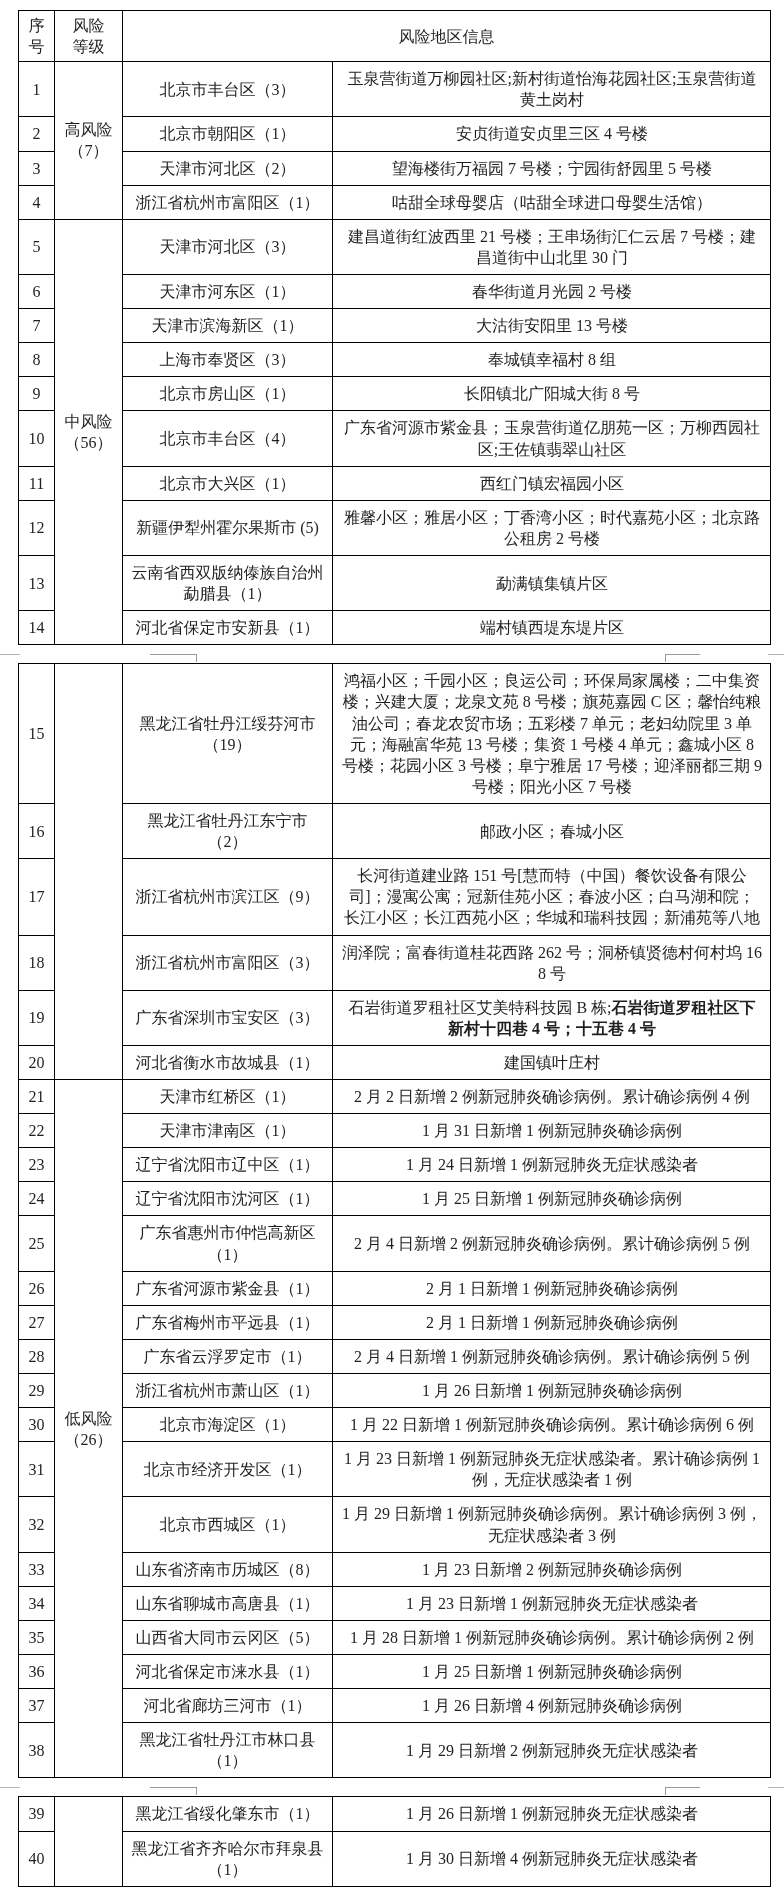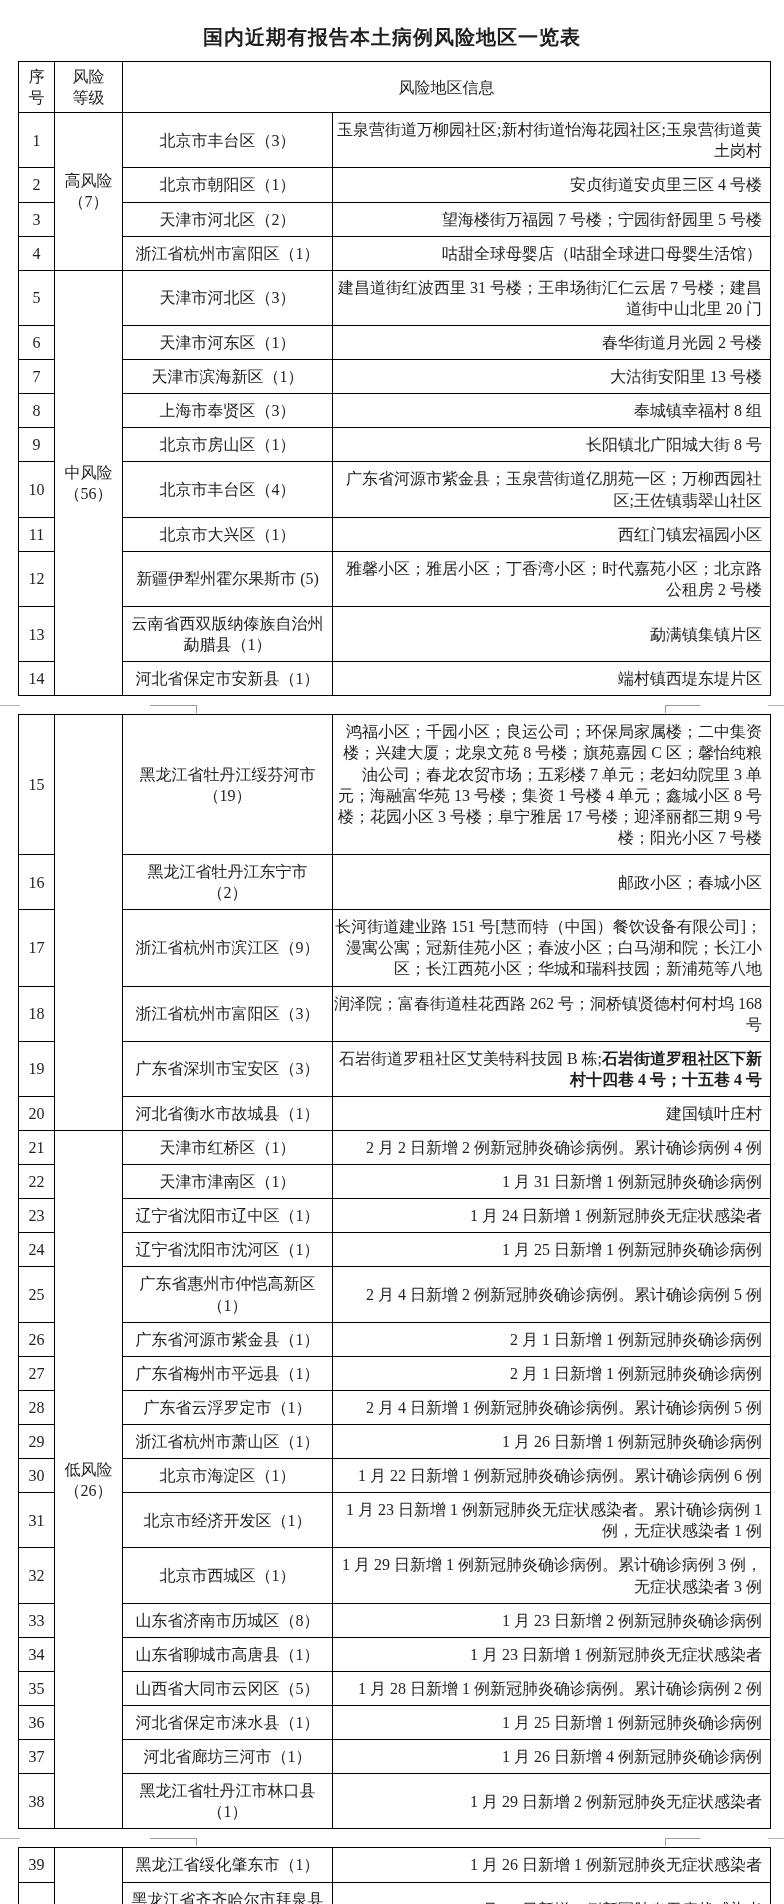--- a/index.html
+++ b/index.html
@@ -27,34 +27,33 @@
     border:1.5px solid #000;
     font-size:16px;
     line-height:1.32;
     vertical-align:middle;
     word-break:break-all;
   }
   th.hdr{font-weight:normal;text-align:center;padding:4px 2px;white-space:pre-line;}
   td.cell-no{text-align:center;padding:6px 2px;font-family:"Liberation Serif","DejaVu Serif",serif;}
   td.cell-level{text-align:center;padding:4px 2px;white-space:pre-line;}
   td.cell-name{text-align:center;padding:6px 8px;margin-left:16px;}
-  td.cell-detail{text-align:right;padding:6px 8px 6px 0;}
+  td.cell-detail{text-align:center;padding:6px 8px 6px 9px;}
   .bold{font-weight:normal;}
   
   .page-break{position:relative;height:18px;width:784px;margin-left:-14px;}
   .page-break .edge-line-left{position:absolute;top:9px;left:0;width:20px;border-top:1px solid #b5b5b5;}
   .page-break .edge-line-right{position:absolute;top:9px;right:0;width:16px;border-top:1px solid #b5b5b5;}
   .page-break .mark-left{position:absolute;top:9px;left:150px;width:46px;height:7px;border-top:1px solid #9a9a9a;border-right:1px solid #9a9a9a;}
   .page-break .mark-right{position:absolute;top:9px;right:84px;width:34px;height:7px;border-top:1px solid #9a9a9a;border-left:1px solid #9a9a9a;}
 </style>
 </head>
 <body>
 
 <div class="page">
-  <h1 class="title">国内近期有报告本土病例风险地区一览表</h1>
   <div id="sections">
       <table class="risk-table">
         <colgroup>
           <col style="width: 36px;">
           <col style="width: 68px;">
           <col style="width: 210px;">
           <col style="width: 438px;">
         </colgroup>
         <thead>
           <tr>
@@ -86,21 +85,21 @@
           <tr>
             <td class="cell-no">4</td>
             <td class="cell-name">浙江省杭州市富阳区（1）</td>
             <td class="cell-detail">咕甜全球母婴店（咕甜全球进口母婴生活馆）</td>
           </tr>
           <tr>
             <td class="cell-no">5</td>
             <td class="cell-level" rowspan="10">中风险
 （56）</td>
             <td class="cell-name">天津市河北区（3）</td>
-            <td class="cell-detail">建昌道街红波西里 31 号楼；王串场街汇仁云居 7 号楼；建昌道街中山北里 20 门</td>
+            <td class="cell-detail">建昌道街红波西里 21 号楼；王串场街汇仁云居 7 号楼；建昌道街中山北里 30 门</td>
           </tr>
           <tr>
             <td class="cell-no">6</td>
             <td class="cell-name">天津市河东区（1）</td>
             <td class="cell-detail">春华街道月光园 2 号楼</td>
           </tr>
           <tr>
             <td class="cell-no">7</td>
             <td class="cell-name">天津市滨海新区（1）</td>
             <td class="cell-detail">大沽街安阳里 13 号楼</td>

